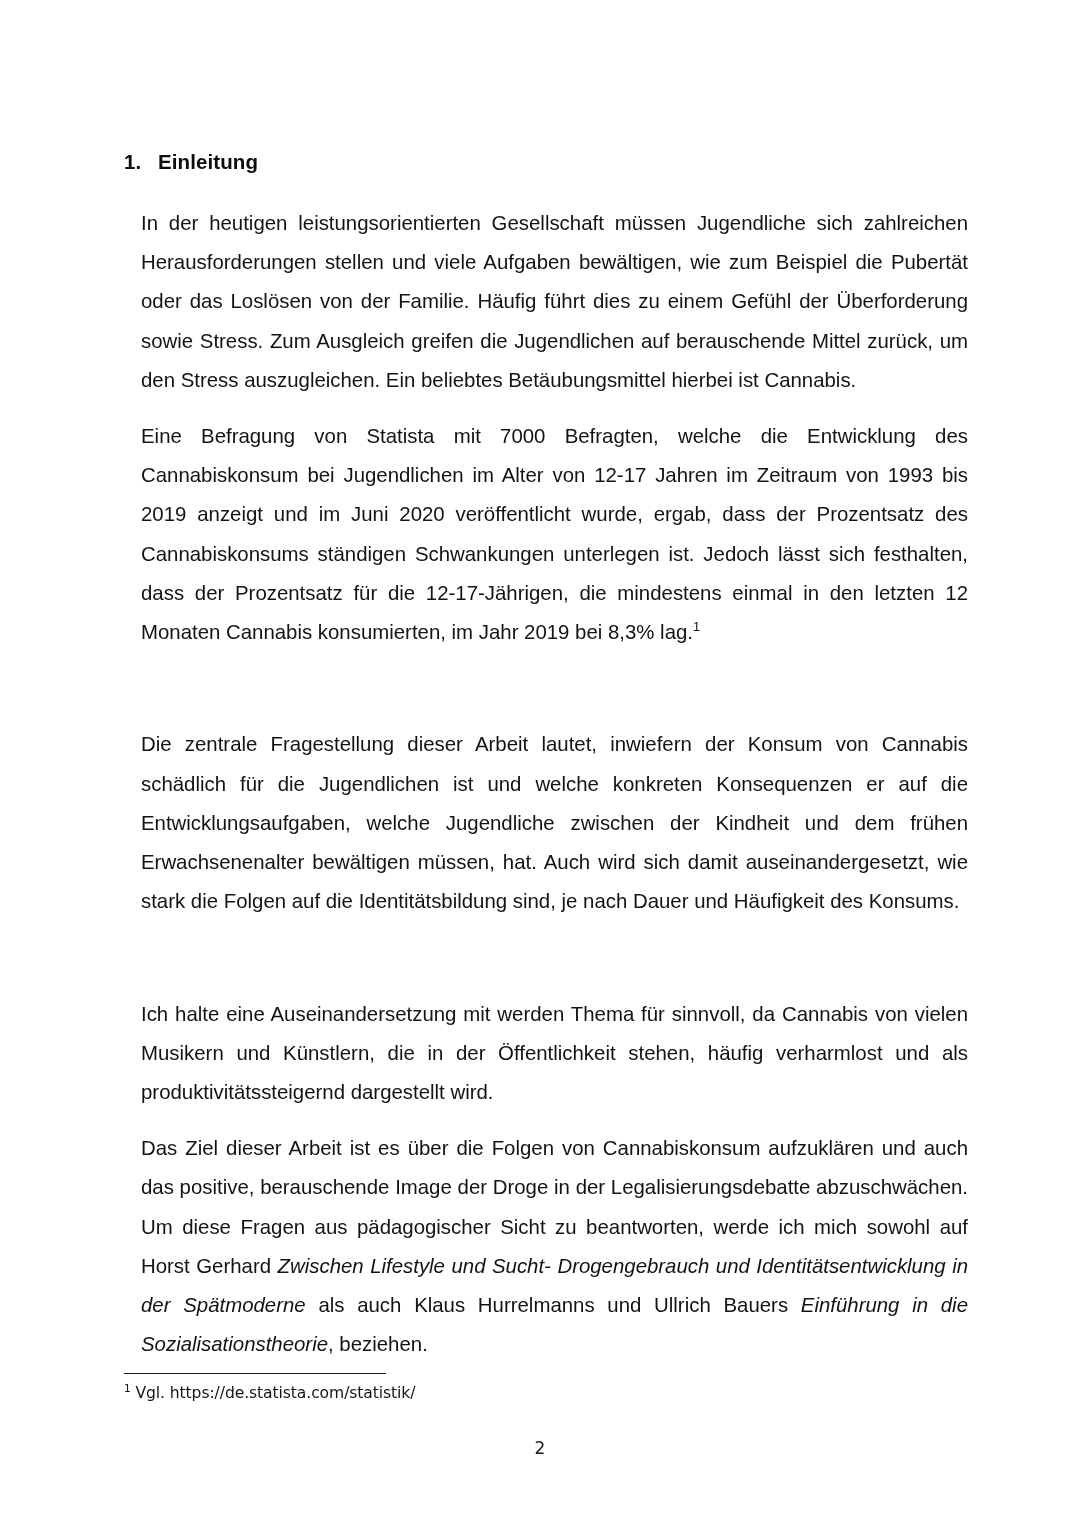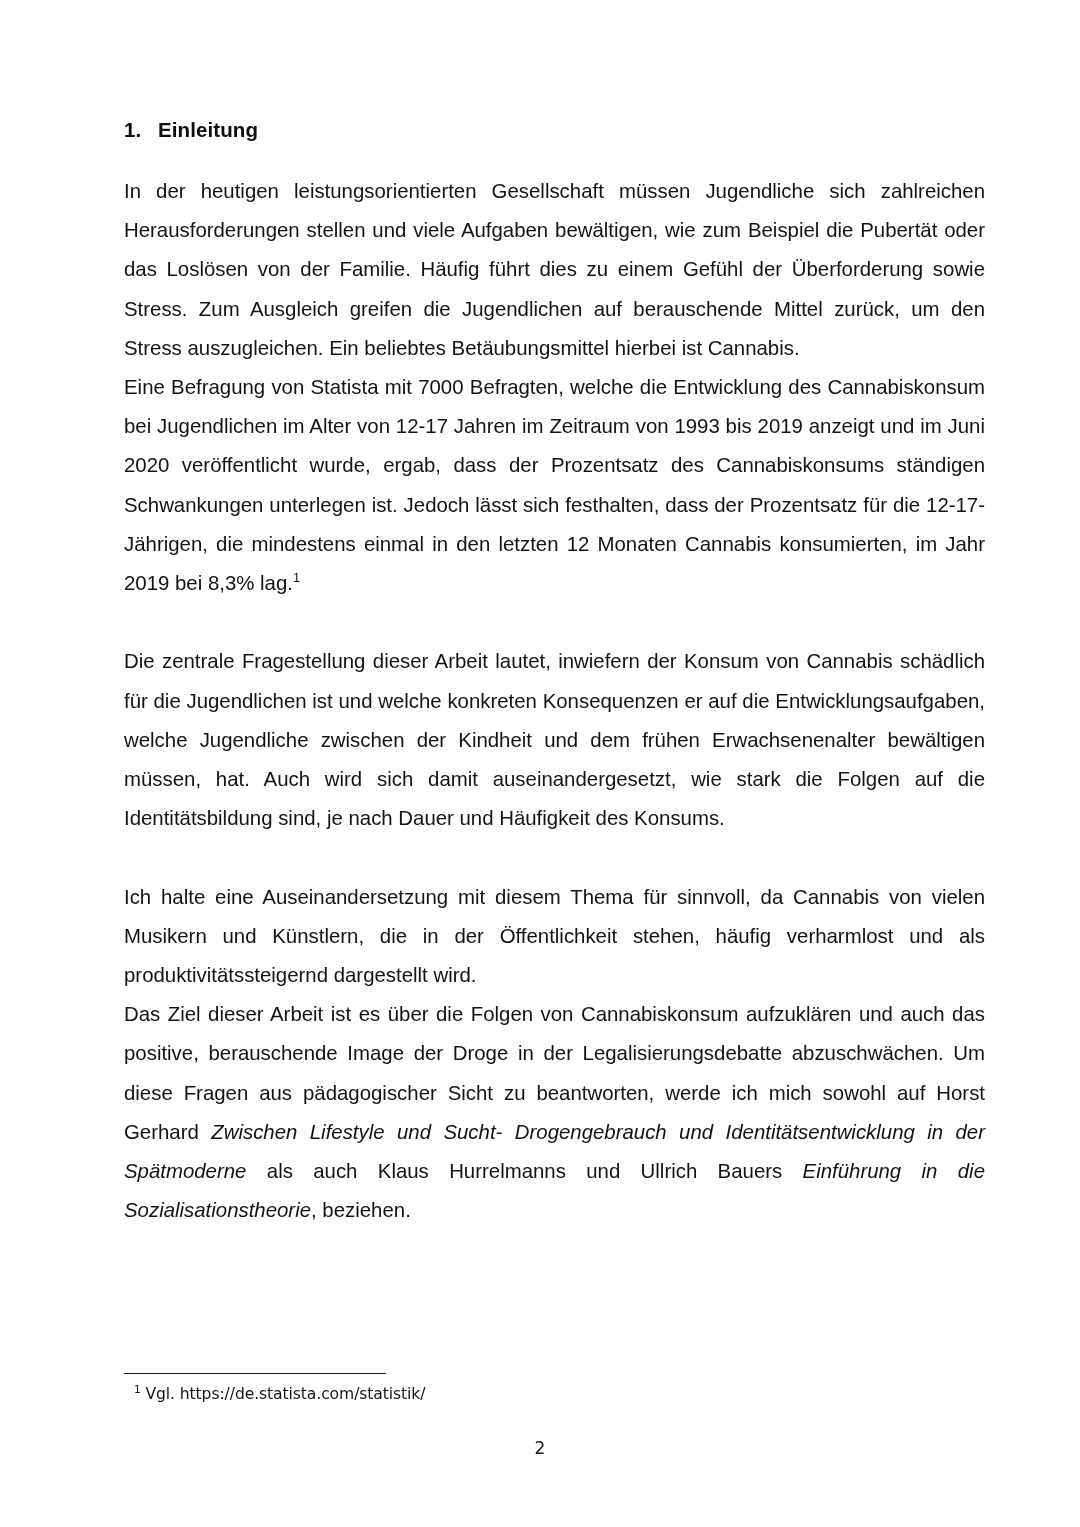--- a/index.html
+++ b/index.html
@@ -33,29 +33,30 @@
     display: flex;
     align-items: baseline;
   }
   .heading-number {
     display: inline-block;
     width: 34px;
     flex: 0 0 34px;
   }
   .heading-text {
     display: inline-block;
+    margin-top: 32px;
   }
   .para {
     font-family: "Liberation Sans", sans-serif;
     font-size: 20.4px;
     line-height: 39.2px;
     color: #131313;
     text-align: justify;
     text-justify: inter-word;
-    margin: 0;
+    margin: 17px;
     -webkit-hyphens: none;
     hyphens: none;
     word-spacing: 0px;
   }
   .block-gap {
     height: 39.2px;
   }
   .para em, .para i {
     font-style: italic;
   }
@@ -74,21 +75,21 @@
     width: 262px;
     height: 0;
     border-top: 1.6px solid #1a1a1a;
     margin: 0 0 9px 0;
   }
   .footnote-text {
     font-family: "DejaVu Sans", sans-serif;
     font-size: 15.6px;
     line-height: 20px;
     color: #151515;
-    margin: 10px;
+    margin: 0;
     letter-spacing: -0.1px;
   }
   .footnote-text sup {
     font-size: 0.68em;
     vertical-align: super;
     line-height: 0;
   }
   .page-number {
     position: absolute;
     top: 1438px;
@@ -116,21 +117,21 @@
 
     <p class="para"><span>Eine Befragung von Statista mit 7000 Befragten, welche die Entwicklung des Cannabiskonsum bei Jugendlichen im Alter von 12-17 Jahren im Zeitraum von 1993 bis 2019 anzeigt und im Juni 2020 veröffentlicht wurde, ergab, dass der Prozentsatz des Cannabiskonsums ständigen Schwankungen unterlegen ist. Jedoch lässt sich festhalten, dass der Prozentsatz für die 12-17-Jährigen, die mindestens einmal in den letzten 12 Monaten Cannabis konsumierten, im Jahr 2019 bei 8,3% lag.</span><sup class="fn">1</sup></p>
 
     <div class="block-gap"></div>
 
 
     <p class="para">Die zentrale Fragestellung dieser Arbeit lautet, inwiefern der Konsum von Cannabis schädlich für die Jugendlichen ist und welche konkreten Konsequenzen er auf die Entwicklungsaufgaben, welche Jugendliche zwischen der Kindheit und dem frühen Erwachsenenalter bewältigen müssen, hat. Auch wird sich damit auseinandergesetzt, wie stark die Folgen auf die Identitätsbildung sind, je nach Dauer und Häufigkeit des Konsums.</p>
 
     <div class="block-gap"></div>
 
-    <p class="para">Ich halte eine Auseinandersetzung mit diesem Thema für sinnvoll, da Cannabis von vielen Musikern und Künstlern, die in der Öffentlichkeit stehen, häufig verharmlost und als produktivitätssteigernd dargestellt wird.</p>
+    <p class="para">Ich halte eine Auseinandersetzung mit werden Thema für sinnvoll, da Cannabis von vielen Musikern und Künstlern, die in der Öffentlichkeit stehen, häufig verharmlost und als produktivitätssteigernd dargestellt wird.</p>
 
     <p class="para"><span>Das Ziel dieser Arbeit ist es über die Folgen von Cannabiskonsum aufzuklären und auch das positive, berauschende Image der Droge in der Legalisierungsdebatte abzuschwächen. Um diese Fragen aus pädagogischer Sicht zu beantworten, werde ich mich sowohl auf Horst Gerhard </span><em>Zwischen Lifestyle und Sucht- Drogengebrauch und Identitätsentwicklung in der Spätmoderne</em><span> als auch Klaus Hurrelmanns und Ullrich Bauers </span><em>Einführung in die Sozialisationstheorie</em><span>, beziehen.</span></p>
 
   </div>
 
   <div class="footnote-area">
     <div class="footnote-rule"></div>
     <p class="footnote-text"><sup>1</sup><span> Vgl. https://de.statista.com/statistik/</span></p>
   </div>
 

